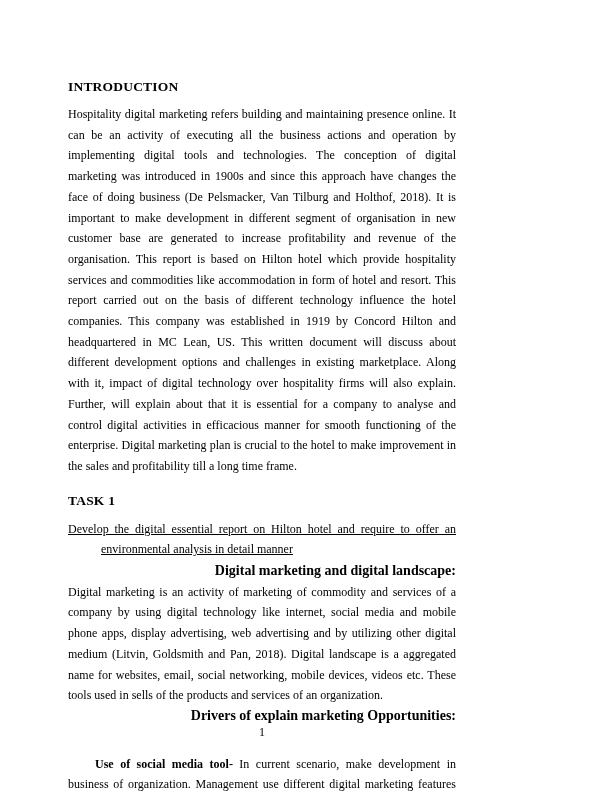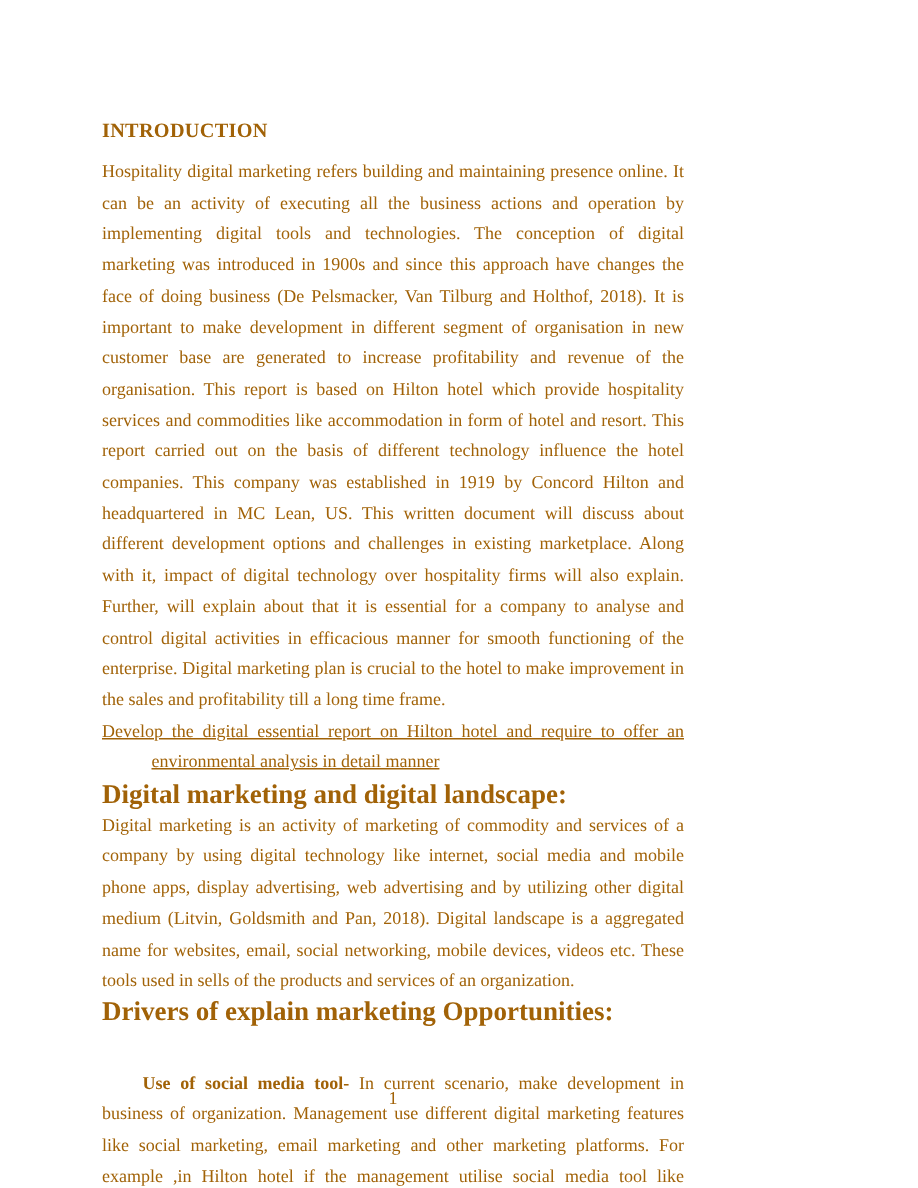--- a/index.html
+++ b/index.html
@@ -8,21 +8,21 @@
     background: #ffffff;
   }
   .page {
     position: relative;
     width: 524px;
     height: 792px;
     background: #ffffff;
     box-sizing: border-box;
     padding: 78px 68px 0 68px;
     font-family: "Liberation Serif", serif;
-    color: #a16207;
+    color: #000000;
     overflow: hidden;
   }
   .h-major {
     font-size: 13.5px;
     font-weight: bold;
     line-height: 17px;
     margin: 0 0 9px 0;
     letter-spacing: 0.2px;
   }
   .h-task {
@@ -37,24 +37,24 @@
   .subheading {
     font-size: 12px;
     line-height: 20.7px;
     text-align: justify;
     text-decoration: underline;
     padding-left: 33px;
     text-indent: -33px;
     margin: 0 0 1px 0;
   }
   .bold-head {
-    font-size: 18px;
+    font-size: 14px;
     font-weight: bold;
     line-height: 20.7px;
-    text-align: left;
+    text-align: right;
     margin: 0;
   }
   .first-line-indent {
     text-indent: 27px;
     margin-top: 27px;
   }
   .page-number {
     position: absolute;
     left: 0;
     right: 0;
@@ -66,20 +66,21 @@
 </style>
 </head>
 <body>
 
 <div class="page">
 
   <h1 class="h-major">INTRODUCTION</h1>
 
   <p class="body-par">Hospitality digital marketing refers building and maintaining presence online. It can be an activity of executing all the business actions and operation by implementing digital tools and technologies. The conception of digital marketing was introduced in 1900s and since this approach have changes the face of doing business (De Pelsmacker, Van Tilburg and Holthof, 2018). It is important to make development in different segment of organisation in new customer base are generated to increase profitability and revenue of the organisation. This report is based on Hilton hotel which provide hospitality services and commodities like accommodation in form of hotel and resort. This report carried out on the basis of different technology influence the hotel companies. This company was established in 1919 by Concord Hilton and headquartered in MC Lean, US. This written document will discuss about different development options and challenges in existing marketplace. Along with it, impact of digital technology over hospitality firms will also explain. Further, will explain about that it is essential for a company to analyse and control digital activities in efficacious manner for smooth functioning of the enterprise. Digital marketing plan is crucial to the hotel to make improvement in the sales and profitability till a long time frame.</p>
 
+  <h1 class="h-major h-task">TASK 1</h1>
 
   <p class="subheading">Develop the digital essential report on Hilton hotel and require to offer an environmental analysis in detail manner</p>
 
   <p class="bold-head">Digital marketing and digital landscape:</p>
 
   <p class="body-par">Digital marketing is an activity of marketing of commodity and services of a company by using digital technology like internet, social media and mobile phone apps, display advertising, web advertising and by utilizing other digital medium (Litvin, Goldsmith and Pan, 2018). Digital landscape is a aggregated name for websites, email, social networking, mobile devices, videos etc. These tools used in sells of the products and services of an organization.</p>
 
   <p class="bold-head">Drivers of explain marketing Opportunities:</p>
 
   <p class="body-par first-line-indent"><strong>Use of social media tool-</strong><span> In current scenario, make development in business of organization. Management use different digital marketing features like social marketing, email marketing and other marketing platforms. For example ,in Hilton hotel if the management utilise social media tool like Facebook, Instagram, Twitter and others to create spread awareness about</span></p>

